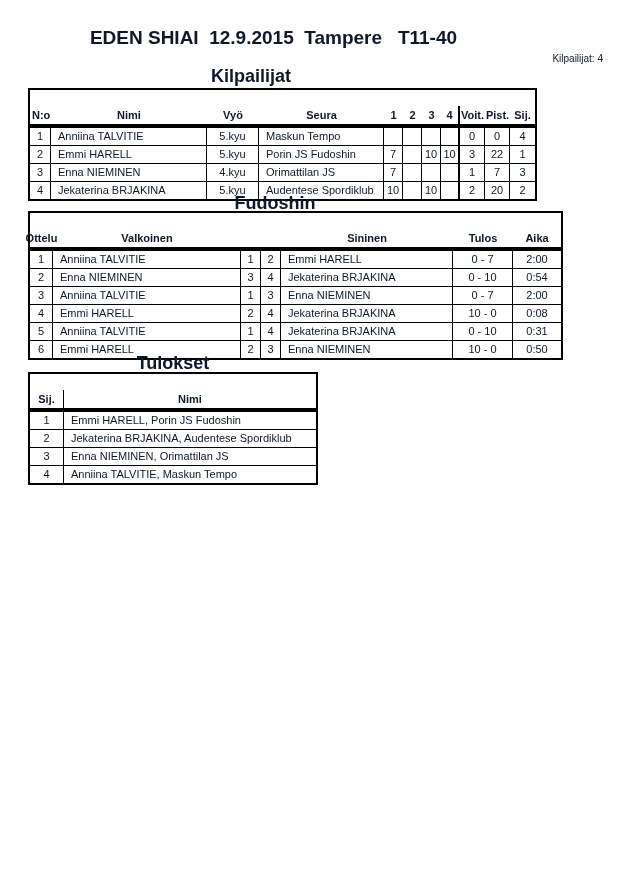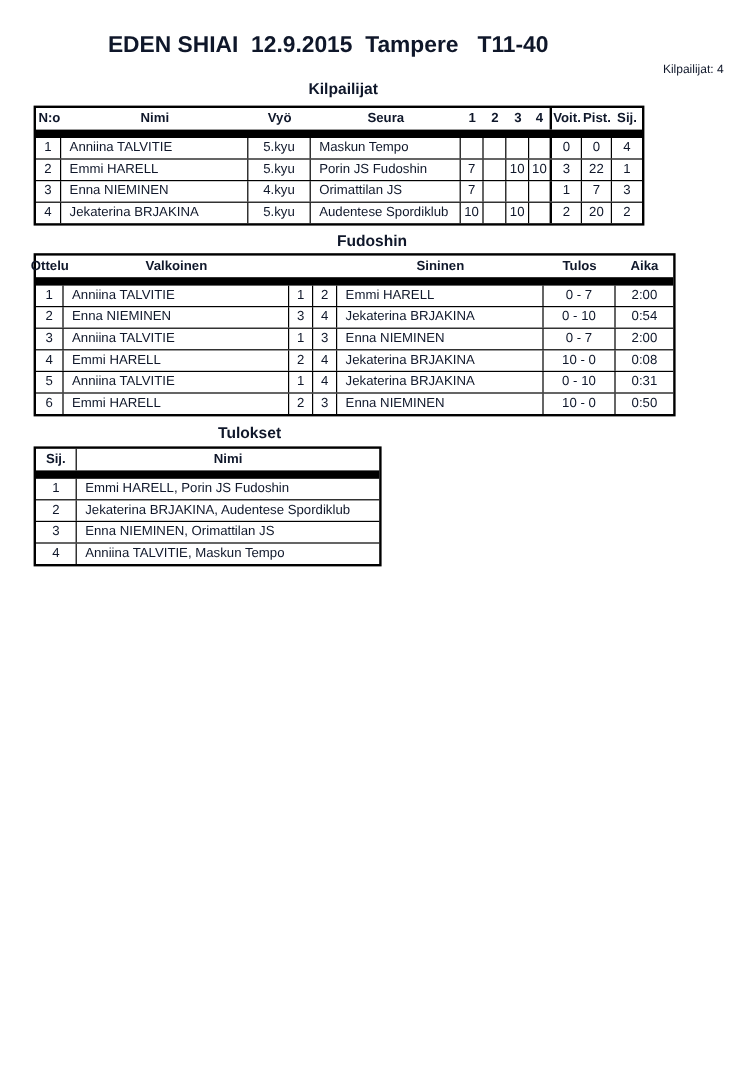--- a/index.html
+++ b/index.html
@@ -9,32 +9,32 @@
     font-family:"Liberation Sans", sans-serif; color:#0f172a; overflow:hidden;
   }
   .title {
     position:absolute; top:27px; left:0; width:547px; text-align:center;
     font-weight:700; font-size:19px; white-space:pre; letter-spacing:0;
   }
   .count {
     position:absolute; top:53px; left:0; width:603px; text-align:right;
     font-weight:400; font-size:10px;
   }
-  .sec { position:absolute; font-weight:700; font-size:13px; text-align:center; white-space:nowrap;padding-left:35px; }
+  .sec { position:absolute; font-weight:700; font-size:18px; text-align:center; white-space:nowrap; }
   .sec-k { top:66px;  left:0; width:502px; }
   .sec-o { top:193px; left:0; width:550px; }
   .sec-t { top:353px; left:0; width:346px; }
 
   .tbl { position:absolute; border:2px solid #000; background:#fff; }
   #t1 { left:28px; top:88px;  }
   #t2 { left:28px; top:211px; }
   #t3 { left:28px; top:372px; }
 
   .row  { display:flex; }
-  .hrow { border-bottom:7px solid #000000; }
+  .hrow { border-bottom:4px solid #000000;margin-top:16px; }
   .brow + .brow { border-top:1px solid #000; }
 
   .c {
     box-sizing:border-box; height:17px; display:flex; align-items:center;
     justify-content:center; font-size:11px; line-height:1; white-space:nowrap;
   }
   .hrow .c { height:18px; font-weight:700; border-right:none; }
   .brow .c { border-right:1px solid #000; }
   .brow .c.last { border-right:none; }
   .c.txt { justify-content:flex-start; padding-left:7px; }

